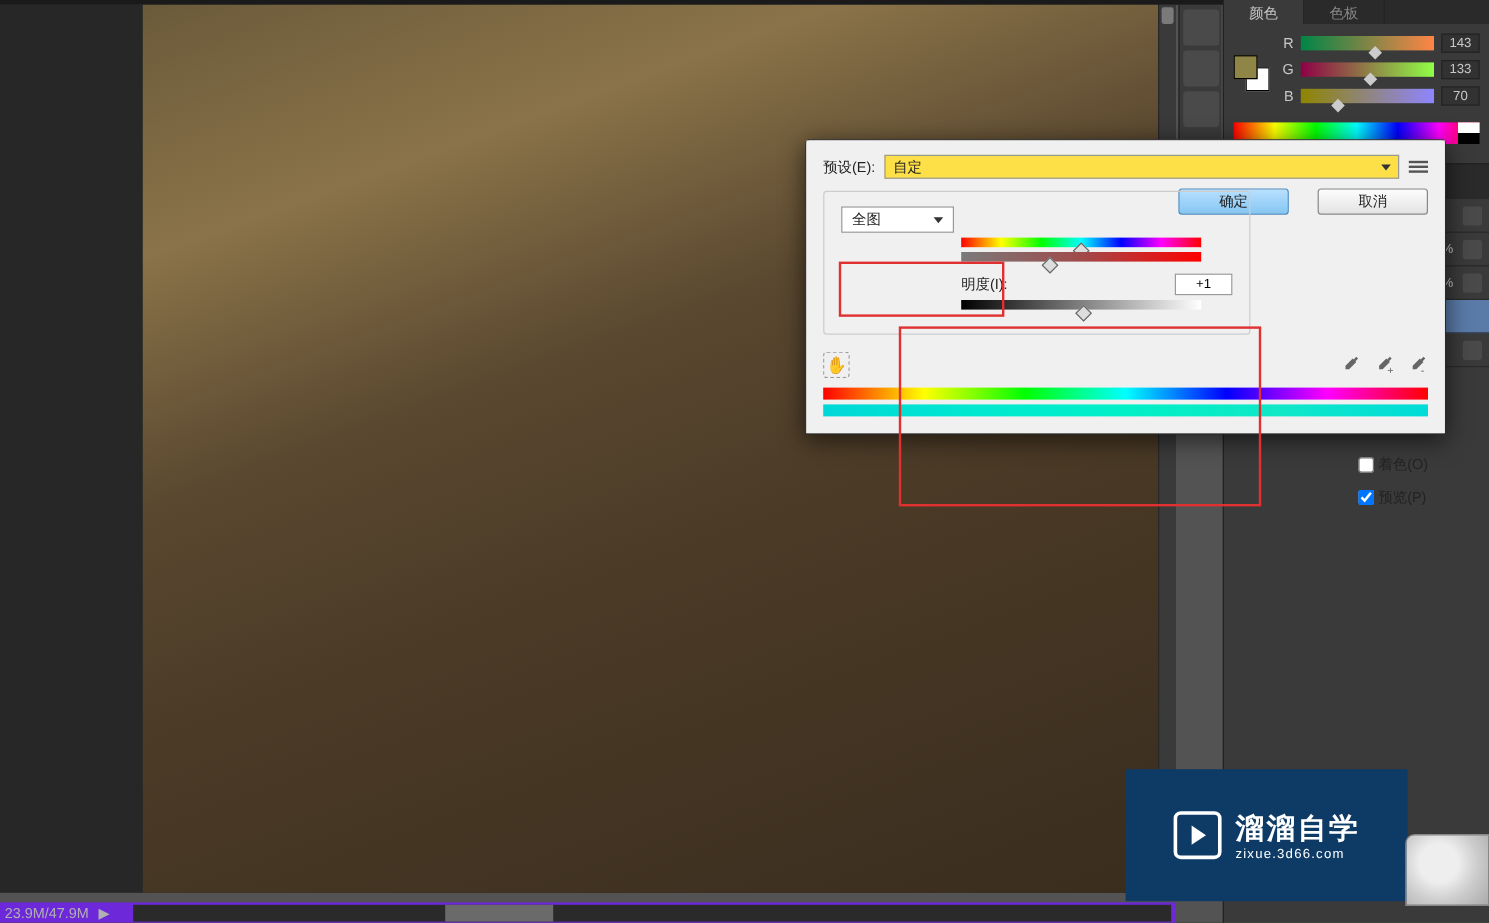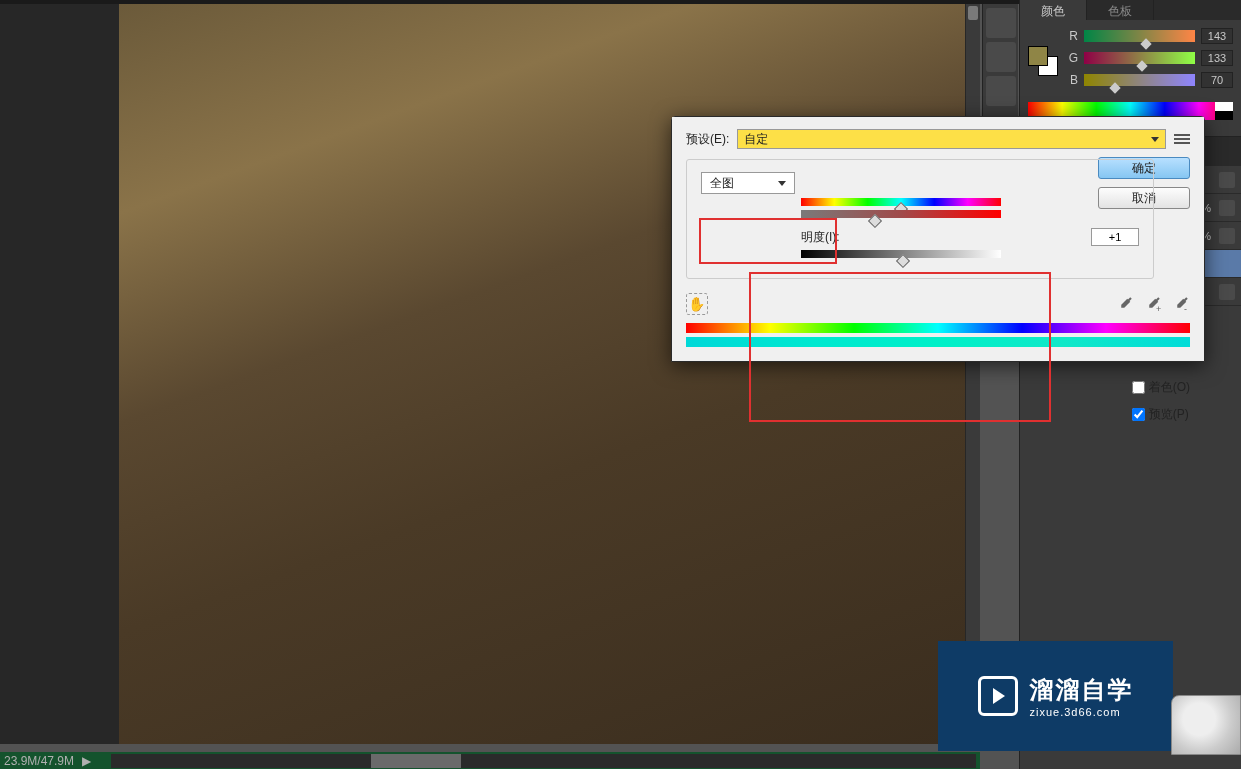--- a/index.html
+++ b/index.html
@@ -8,21 +8,21 @@
 
 .top-bar { height: 4px; background: #1a1a1a; }
 
 
 .canvas-area { position: absolute; left: 0; top: 4px; width: 980px; height: 740px; background: #272727; }
 .canvas-area .image-placeholder { position: absolute; left: 119px; top: 0; width: 846px; height: 740px; background: linear-gradient(160deg, #6b5a3a 0%, #8a7349 20%, #5a4830 40%, #4a3a26 60%, #3a2d1e 100%); }
 .scrollbar-v { position: absolute; right: 0; top: 0; width: 14px; height: 100%; background: #3a3a3a; }
 .scrollbar-thumb-v { position: absolute; top: 2px; left: 2px; width: 10px; height: 14px; background: #7a7a7a; border-radius: 2px; }
 
 
-.status-bar { position: absolute; left: 0; bottom: 0; width: 980px; height: 17px; background: #14532d; display: flex; align-items: center; color: #b0b0b0; padding: 0 4px; }
+.status-bar { position: absolute; left: 0; bottom: 0; width: 980px; height: 17px; background: #6d28d9; display: flex; align-items: center; color: #b0b0b0; padding: 0 4px; }
 .status-bar .zoom { padding-right: 8px; }
 .status-bar .hscroll { flex: 1; height: 14px; background: #2a2a2a; margin-left: 20px; position: relative; }
 .status-bar .hscroll-thumb { position: absolute; left: 260px; width: 90px; height: 14px; background: #6a6a6a; }
 
 
 .toolstrip { position: absolute; left: 982px; top: 4px; width: 36px; height: 120px; background: #3a3a3a; border-left: 1px solid #222; }
 .toolstrip .tool { width: 30px; height: 30px; margin: 4px auto; background: #4a4a4a; border-radius: 3px; }
 
 
 .right-panel { position: absolute; right: 0; top: 0; width: 222px; height: 769px; background: #3a3a3a; border-left: 1px solid #222; }
@@ -61,23 +61,23 @@
 .dlg-close { width: 40px; height: 18px; background: #c94f4f; border: 1px solid #7a2a2a; border-radius: 3px; display: flex; align-items: center; justify-content: center; color: #fff; font-weight: bold; }
 .dlg-body { padding: 12px 14px 14px; color: #222; background: #f0f0f0; }
 
 .preset-row { display: flex; align-items: center; gap: 8px; margin-bottom: 10px; }
 .preset-select { flex: 1; height: 20px; background: #fde047; border: 1px solid #999; padding: 0 6px; display: flex; align-items: center; justify-content: space-between; }
 .preset-select .arrow { border-top: 5px solid #333; border-left: 4px solid transparent; border-right: 4px solid transparent; }
 .preset-icon { width: 16px; height: 16px; display: flex; flex-direction: column; gap: 2px; justify-content: center; }
 .preset-icon span { height: 2px; background: #555; }
 .btn { width: 92px; height: 22px; border: 1px solid #888; border-radius: 3px; background: linear-gradient(#fdfdfd, #e3e3e3); display: flex; align-items: center; justify-content: center; color: #222; }
 .btn.primary { background: linear-gradient(#b8e0ff, #86c6f2); border-color: #4a8ac0; }
-.btn-col { position: absolute; right: 14px; top: 40px; display: flex; flex-direction: column; gap: 8px; }
-
-.group-box { border: 1px solid #ccc; border-radius: 3px; margin-top: 10px; padding: 12px 14px 20px; position: relative; width: 468px; }
+.btn-col { position: absolute; right: 14px; top: 40px; display: flex; flex-direction: row; gap: 24px; }
+
+.group-box { border: 1px solid #ccc; border-radius: 3px; margin-top: 10px; padding: 12px 14px 20px; position: relative; width: 356px; }
 .edit-select { width: 94px; height: 22px; background: #fff; border: 1px solid #999; display: flex; align-items: center; justify-content: space-between; padding: 0 8px; }
 
 .hl-red1 { border: 2px solid #e03030; position: absolute; left: 12px; top: 58px; width: 138px; height: 46px; pointer-events: none; }
 .hl-red2 { border: 2px solid #e03030; position: absolute; left: 62px; top: 112px; width: 302px; height: 150px; pointer-events: none; }
 
 .slider-row { display: flex; align-items: center; margin-top: 10px; gap: 10px; padding-left: 100px; }
 .slider-label { width: 70px; text-align: left; }
 .slider-val { width: 48px; height: 18px; background: #fff; border: 1px solid #999; text-align: center; font-size: 11px; margin-left: auto; }
 .slider-track { margin-left: 100px; width: 200px; height: 8px; margin-top: 4px; position: relative; }
 .slider-track.hue { background: linear-gradient(to right, #ff0000, #ffff00, #00ff00, #00ffff, #0000ff, #ff00ff, #ff0000); }

